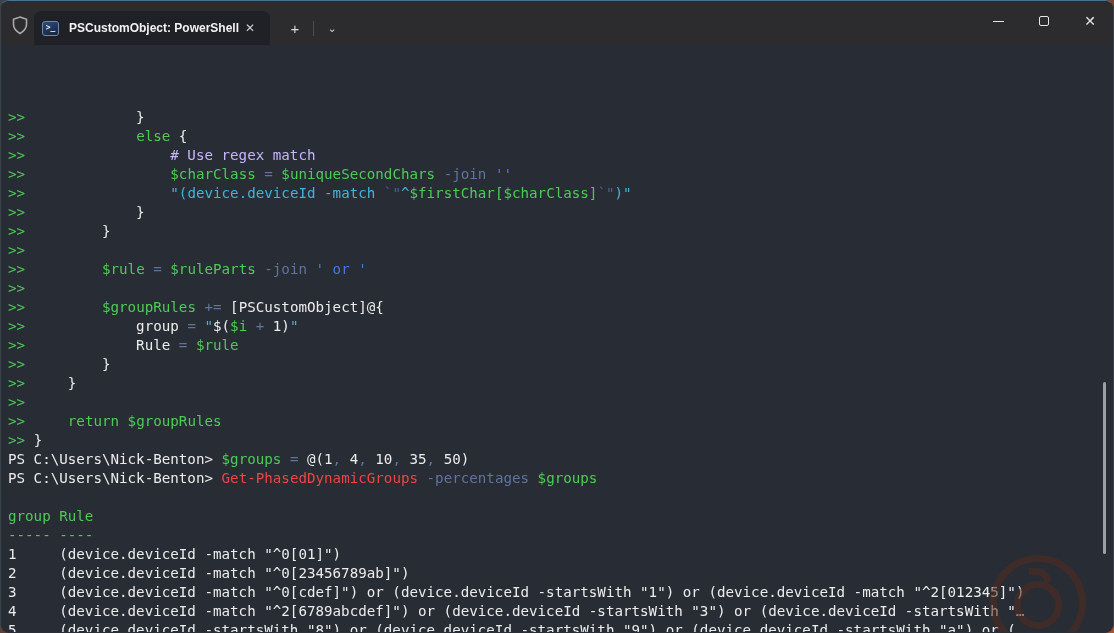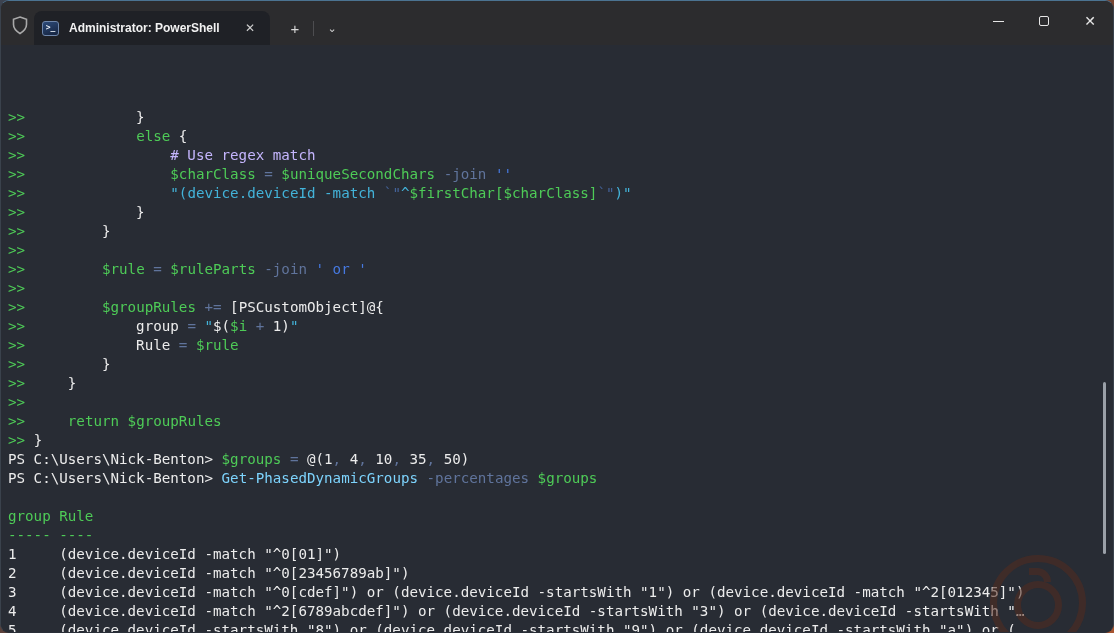--- a/index.html
+++ b/index.html
@@ -75,21 +75,21 @@
     padding:6px 0 0 7px; white-space:pre; cursor:text;
   }
   .tl { height:19px; white-space:pre; }
   .c-g  { color:#4ecb57; }   
   .c-cm { color:#c4b5fd; }   
   .c-w  { color:#ececec; }   
   .c-cy { color:#43b3d9; }   
   .c-bl { color:#4679e0; }   
   .c-sl { color:#60749c; }   
   .c-db { color:#44639a; }   
-  .c-y  { color:#7dd3fc; }   
+  .c-y  { color:#ef4444; }   
   .scroll-thumb {
     position:absolute; right:7px; top:381px; width:3px; height:172px;
     background:#9aa0a8; border-radius:2px; cursor:pointer;
   }
   
   .watermark { position:absolute; right:18px; bottom:-28px; width:110px; height:110px; opacity:.55; pointer-events:none; }
   .wm-outer {
     position:absolute; left:5px; top:5px; width:96px; height:96px;
     border:7px solid #532c20; border-radius:50%;
   }
@@ -110,21 +110,21 @@
 
   <div class="titlebar">
     <span class="shield-wrap">
       <svg width="16" height="19" viewBox="0 0 16 19">
         <path d="M8 1 L14.5 3.2 V8.5 C14.5 13.5 8 17.5 8 17.5 C8 17.5 1.5 13.5 1.5 8.5 V3.2 Z" fill="none" stroke="#a9a9a9" stroke-width="1.6"></path>
       </svg>
     </span>
 
     <div class="tab">
       <span class="ps-icon">&gt;_</span>
-      <span class="tab-label">Administrator: PowerShell</span>
+      <span class="tab-label">PSCustomObject: PowerShell</span>
       <span class="tab-close">✕</span>
     </div>
 
     <div class="newtab-group">
       <span class="bar-btn">+</span>
       <span class="bar-divider"></span>
       <span class="bar-btn chev">⌄</span>
     </div>
 
     <div class="win-controls">

